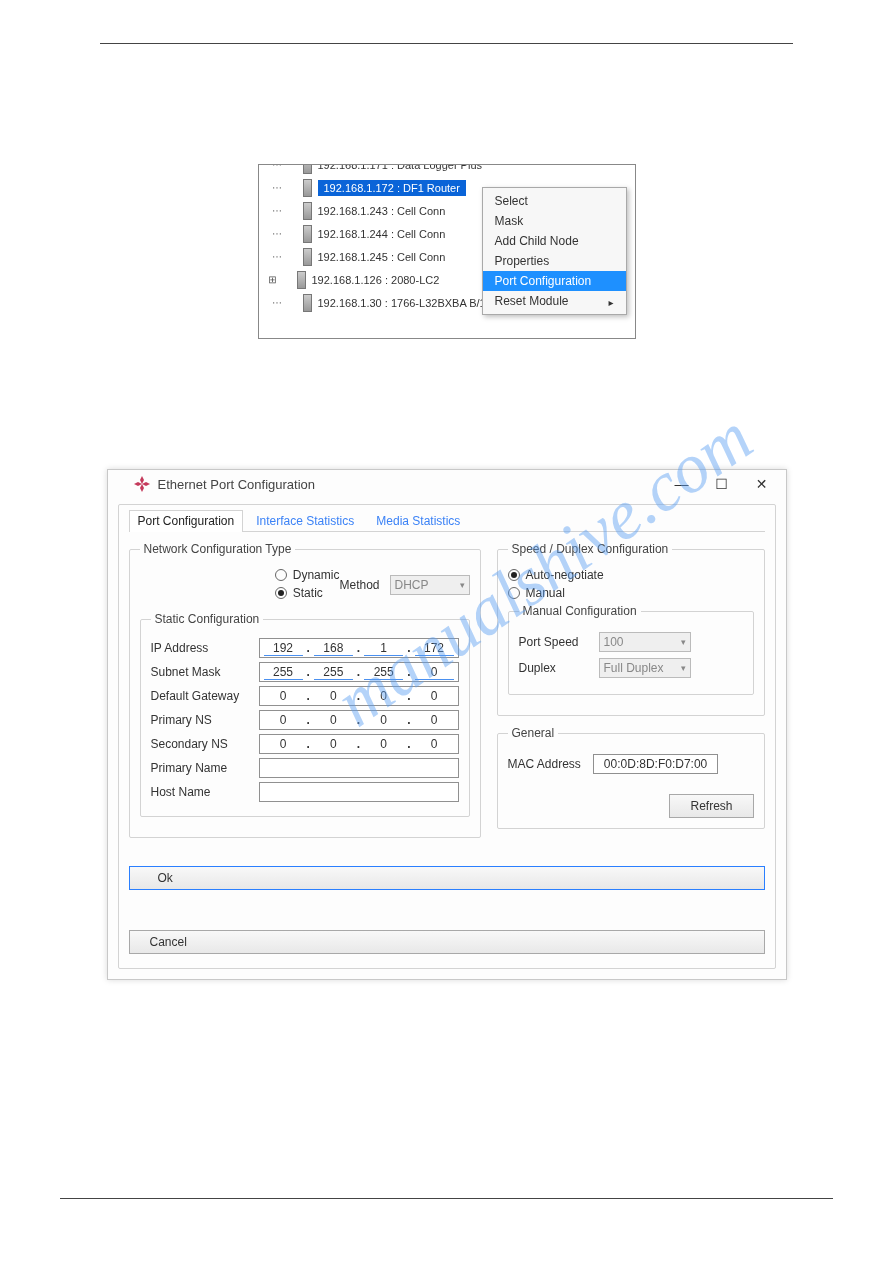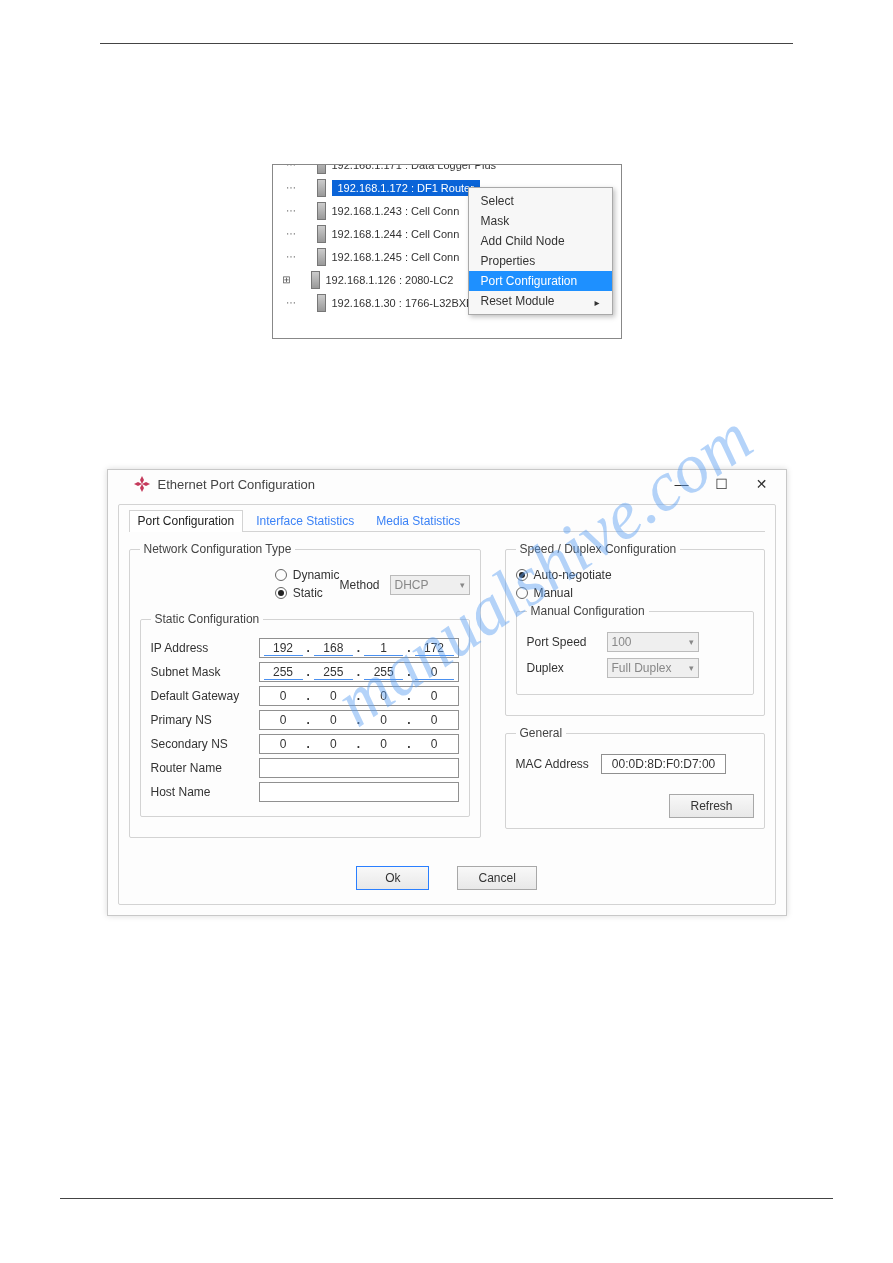--- a/index.html
+++ b/index.html
@@ -26,21 +26,21 @@
     opacity: 0.45;
     transform: rotate(-35deg);
     pointer-events: none;
     font-style: italic;
     font-family: Georgia, serif;
     z-index: 5;
   }
 
   
   .fig1 {
-    width: 350px;
+    width: 378px;
     margin: 120px auto 0 auto;
     border: 1px solid #888;
     background: #fff;
     position: relative;
     overflow: hidden;
     height: 175px;
   }
   .tree { padding: 0 0 0 8px; }
   .tree-row {
     display: flex;
@@ -123,21 +123,21 @@
     border:1px solid transparent;
     border-bottom:none;
     position:relative;
     top:1px;
   }
   .tab.active {
     background:#fff;
     border-color:#d3d3d3;
     color:#222;
   }
-  .cols { display:flex; gap:24px; }
+  .cols { display:flex; gap:16px; }
   .col-left { flex: 1 1 56%; }
   .col-right { flex: 1 1 44%; }
 
   fieldset {
     border:1px solid #d3d3d3;
     border-radius:2px;
     margin:0 0 10px 0;
     padding:8px 10px 10px 10px;
   }
   legend { font-size:12px; color:#444; padding:0 4px;}
@@ -174,21 +174,21 @@
 
   .mac-row { display:flex; align-items:center; gap:12px; margin-top:6px;}
   .mac { border:1px solid #909090; padding:2px 10px; font-size:12px; background:#fff;}
   .refresh-row{ text-align:right; margin-top:20px;}
   .btn {
     border:1px solid #a8a8a8;
     background: linear-gradient(#f8f8f8,#e8e8e8);
     padding:4px 20px; font-size:12px; color:#333;
     display:inline-block;
   }
-  .btns { display:flex; justify-content:center; gap:28px; margin-top:18px;}
+  .btns { display:flex; justify-content:center; gap:40px; margin-top:18px;flex-direction:column;}
   .btn.primary { border:1.5px solid #2a7fff; padding:4px 28px;}
 </style>
 </head>
 <body>
 
 <div class="page">
   <div class="hr"></div>
 
   <div class="fig1">
     <div class="tree">
@@ -368,21 +368,21 @@
                   <span class="o">0</span>
                     <span class="d">.</span>
                   <span class="o">0</span>
                     <span class="d">.</span>
                   <span class="o">0</span>
                     <span class="d">.</span>
                   <span class="o">0</span>
                 </div>
               </div>
               <div class="field-row">
-                <span class="field-label">Router Name</span>
+                <span class="field-label">Primary Name</span>
                 <div class="txt"></div>
               </div>
               <div class="field-row">
                 <span class="field-label">Host Name</span>
                 <div class="txt"></div>
               </div>
             </fieldset>
           </fieldset>
         </div>
 

